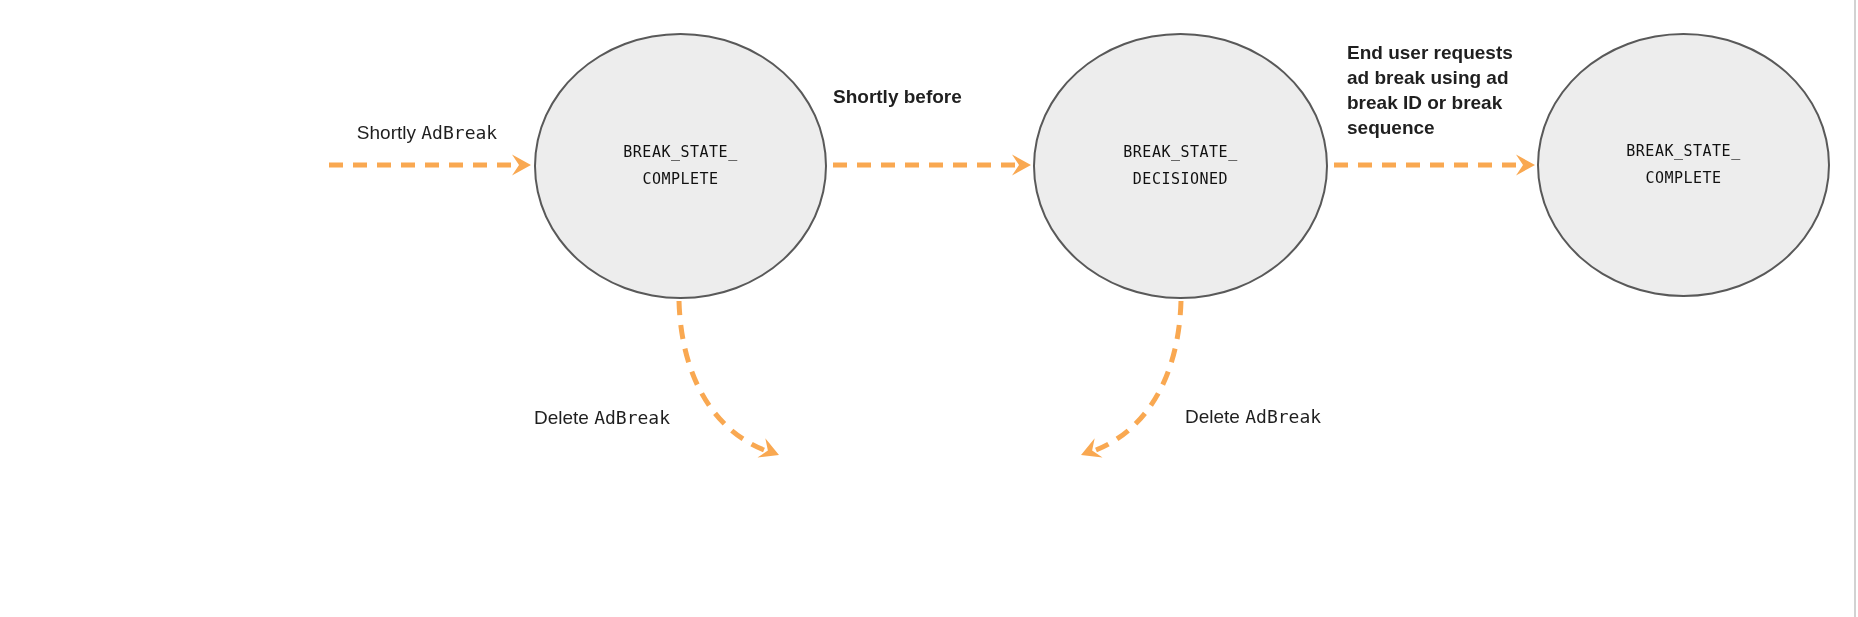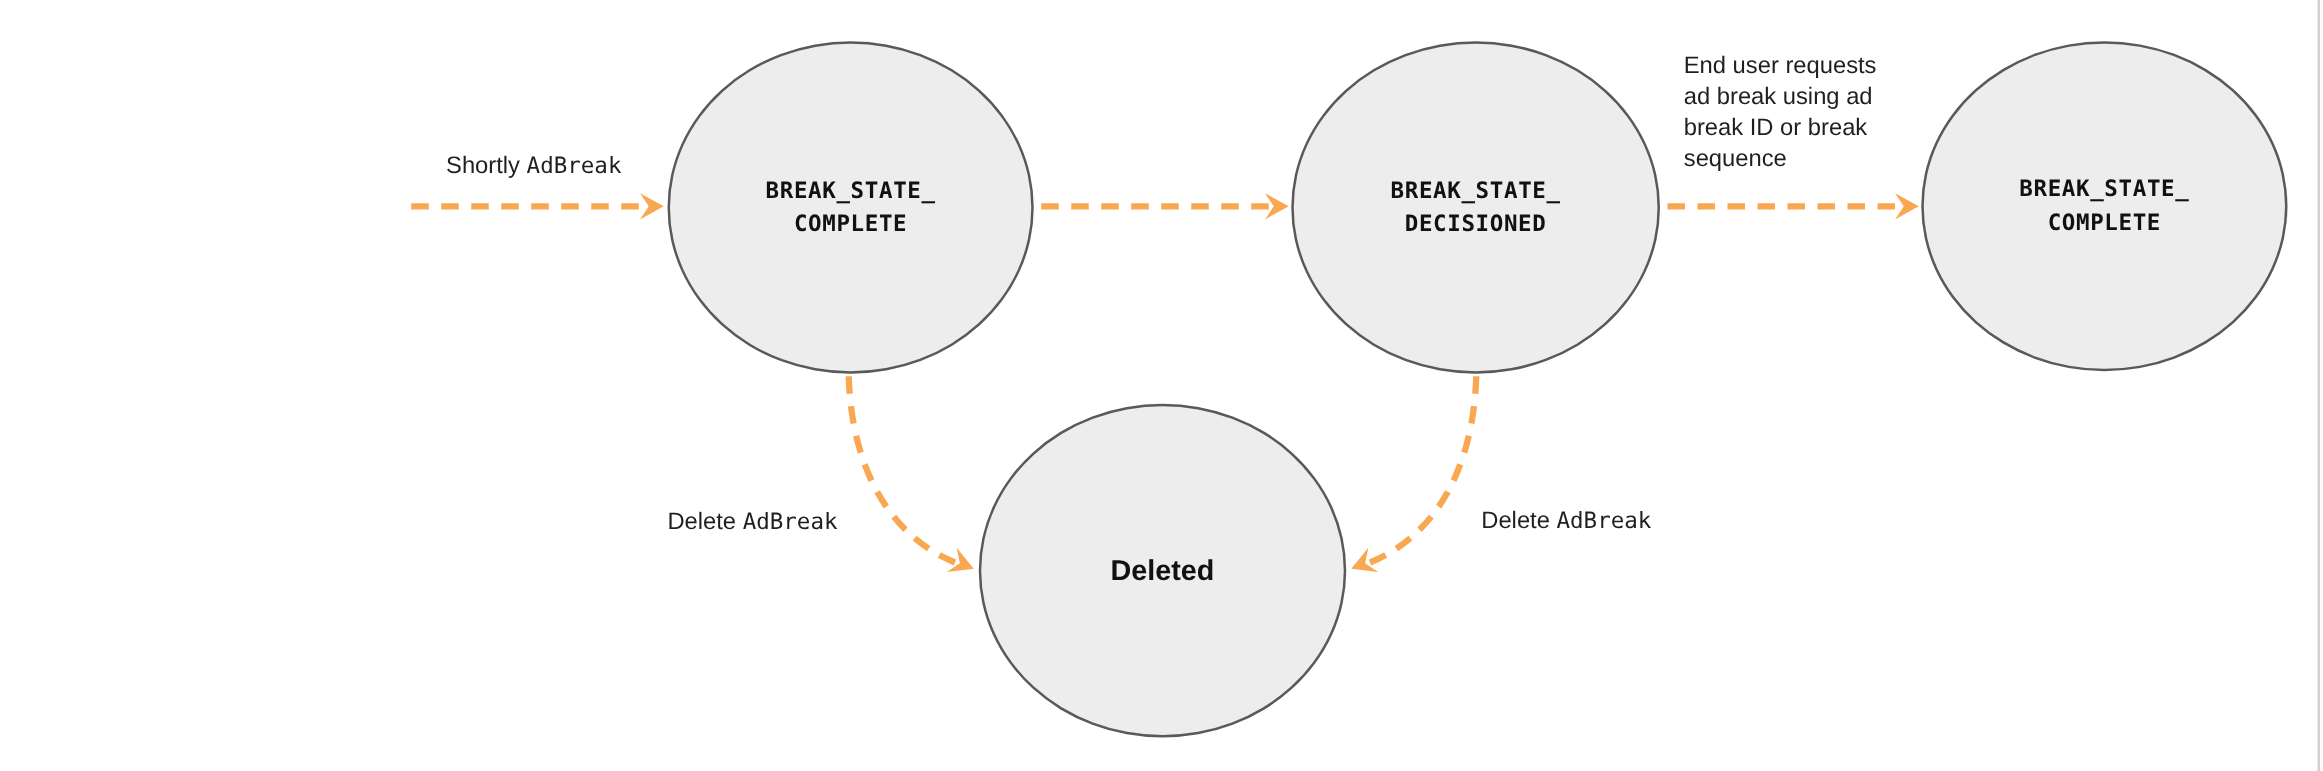--- a/index.html
+++ b/index.html
@@ -31,38 +31,38 @@
     text-align:center;
   }
   .state-text{color:#111111;}
   .state-text.sans{
     font-family:"Liberation Sans",sans-serif;
     font-weight:bold;
     font-size:23px;
   }
   .state-text.mono{
     font-family:"DejaVu Sans Mono",monospace;
-    font-weight:bold;
-    font-size:18px;
+    font-weight:normal;
+    font-size:15px;
     line-height:27px;
     letter-spacing:0.5px;
   }
   .state-text .line{display:block;}
   .edge-label{
     position:absolute;
     color:#1F1F1F;
     font-size:19px;
     line-height:25px;
     white-space:nowrap;
   }
   .edge-label .code{
     font-family:"DejaVu Sans Mono",monospace;
     font-size:18px;
   }
-  .edge-label .lbl-line{display:block;}
+  .edge-label .lbl-line{display:block;font-weight:bold;}
   .centered{transform:translateX(-50%);}
   .page-edge{
     position:absolute;
     top:0;right:2px;
     width:2px;height:617px;
     background:#D2D2D2;
   }
 </style>
 </head>
 <body>
@@ -102,31 +102,27 @@
     </div>
   </div>
 
   <div class="state" style="left:1537px;top:33px;width:293px;height:264px;">
     <div class="state-text mono">
       <span class="line">BREAK_STATE_</span>
       <span class="line">COMPLETE</span>
     </div>
   </div>
 
-  <div class="state" style="left:783px;top:323px;width:294px;height:267px;">
-    <div class="state-text sans">
-      <span class="line">Deleted</span>
-    </div>
-  </div>
 
   <div class="edge-label centered" style="left:427px;top:120px;">
     <span>Shortly </span><span class="code">AdBreak</span>
   </div>
 
   <div class="edge-label" style="left:833px;top:84px;">
+    <span class="lbl-line">Shortly before</span>
   </div>
 
   <div class="edge-label" style="left:1347px;top:40px;">
     <span class="lbl-line">End user requests</span>
     <span class="lbl-line">ad break using ad</span>
     <span class="lbl-line">break ID or break</span>
     <span class="lbl-line">sequence</span>
   </div>
 
   <div class="edge-label" style="left:520px;top:405px;width:150px;text-align:right;">

